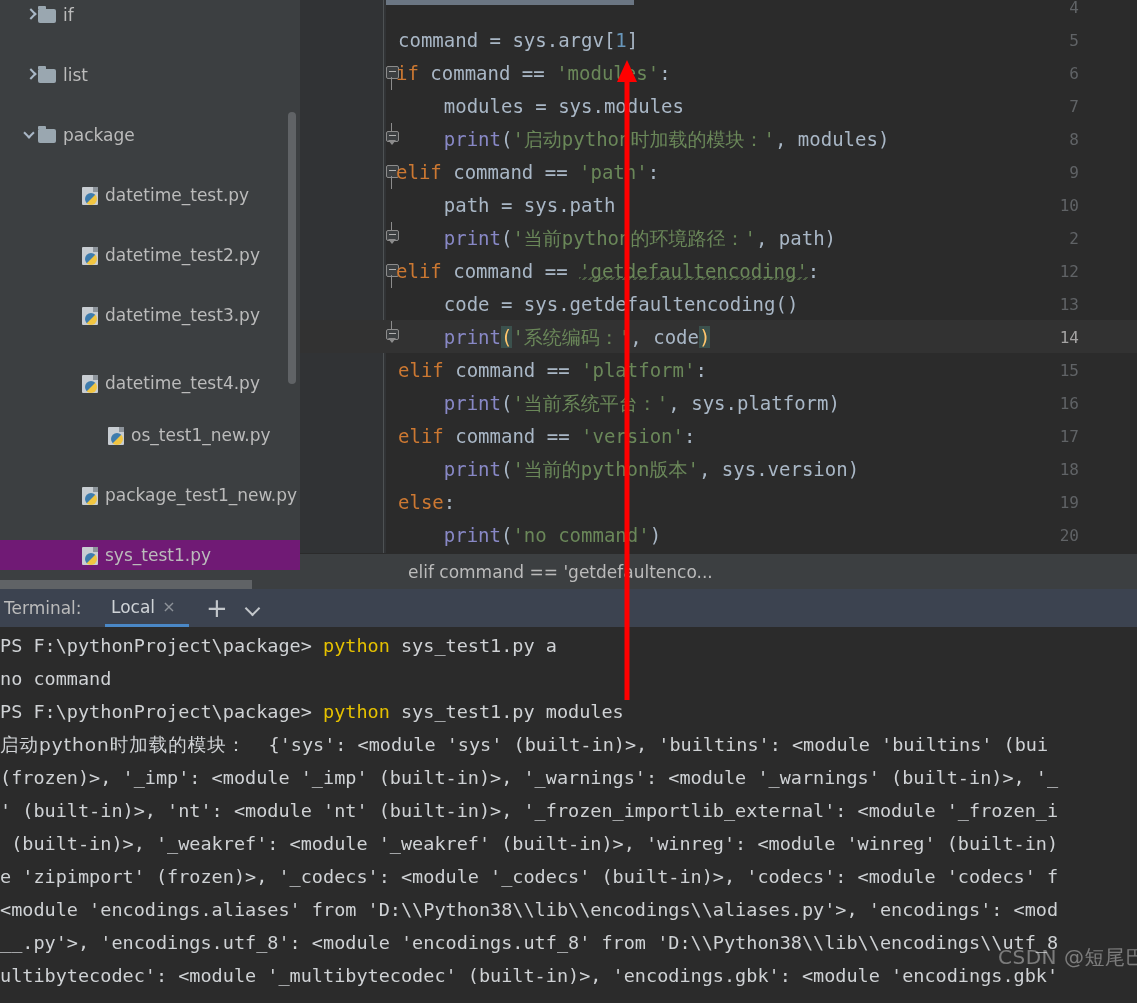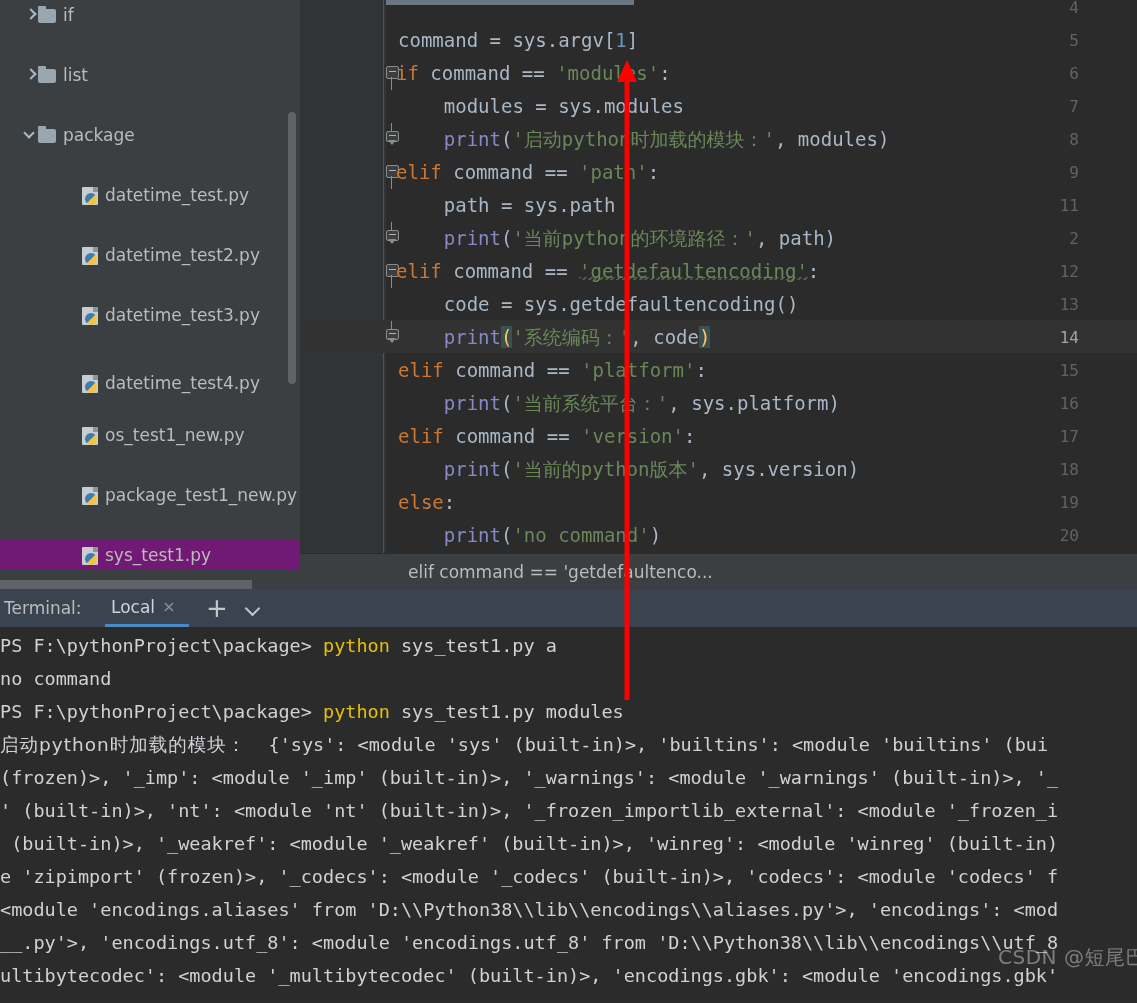--- a/index.html
+++ b/index.html
@@ -216,21 +216,21 @@
     </div>
     <div class="tree-row" style="top:120px;padding-left:82px;">
       <span class="ico-py"></span><span class="tname">datetime_test2.py</span>
     </div>
     <div class="tree-row" style="top:150px;padding-left:82px;">
       <span class="ico-py"></span><span class="tname">datetime_test3.py</span>
     </div>
     <div class="tree-row" style="top:188px;padding-left:82px;">
       <span class="ico-py"></span><span class="tname">datetime_test4.py</span>
     </div>
-    <div class="tree-row" style="top:210px;padding-left:82px;">
+    <div class="tree-row" style="top:210px;padding-left:108px;">
       <span class="ico-py"></span><span class="tname">os_test1_new.py</span>
     </div>
     <div class="tree-row" style="top:240px;padding-left:82px;">
       <span class="ico-py"></span><span class="tname">package_test1_new.py</span>
     </div>
     <div class="tree-row sel-file" style="top:270px;padding-left:82px;">
       <span class="ico-py"></span><span class="tname">sys_test1.py</span>
     </div>
 
     <div id="sb-vscroll"></div>
@@ -244,21 +244,21 @@
     <div id="gutter-fold-line"></div>
 
     <div id="caretline"></div>
 
     <div class="ln" style="top:-9px;">4</div>
     <div class="ln" style="top:24px;">5</div>
     <div class="ln" style="top:57px;">6</div>
     <div class="ln" style="top:90px;">7</div>
     <div class="ln" style="top:123px;">8</div>
     <div class="ln" style="top:156px;">9</div>
-    <div class="ln" style="top:189px;">11</div>
+    <div class="ln" style="top:189px;">10</div>
     <div class="ln" style="top:222px;">2</div>
     <div class="ln" style="top:255px;">12</div>
     <div class="ln" style="top:288px;">13</div>
     <div class="ln cur" style="top:321px;">14</div>
     <div class="ln" style="top:354px;">15</div>
     <div class="ln" style="top:387px;">16</div>
     <div class="ln" style="top:420px;">17</div>
     <div class="ln" style="top:453px;">18</div>
     <div class="ln" style="top:486px;">19</div>
     <div class="ln" style="top:519px;">20</div>

